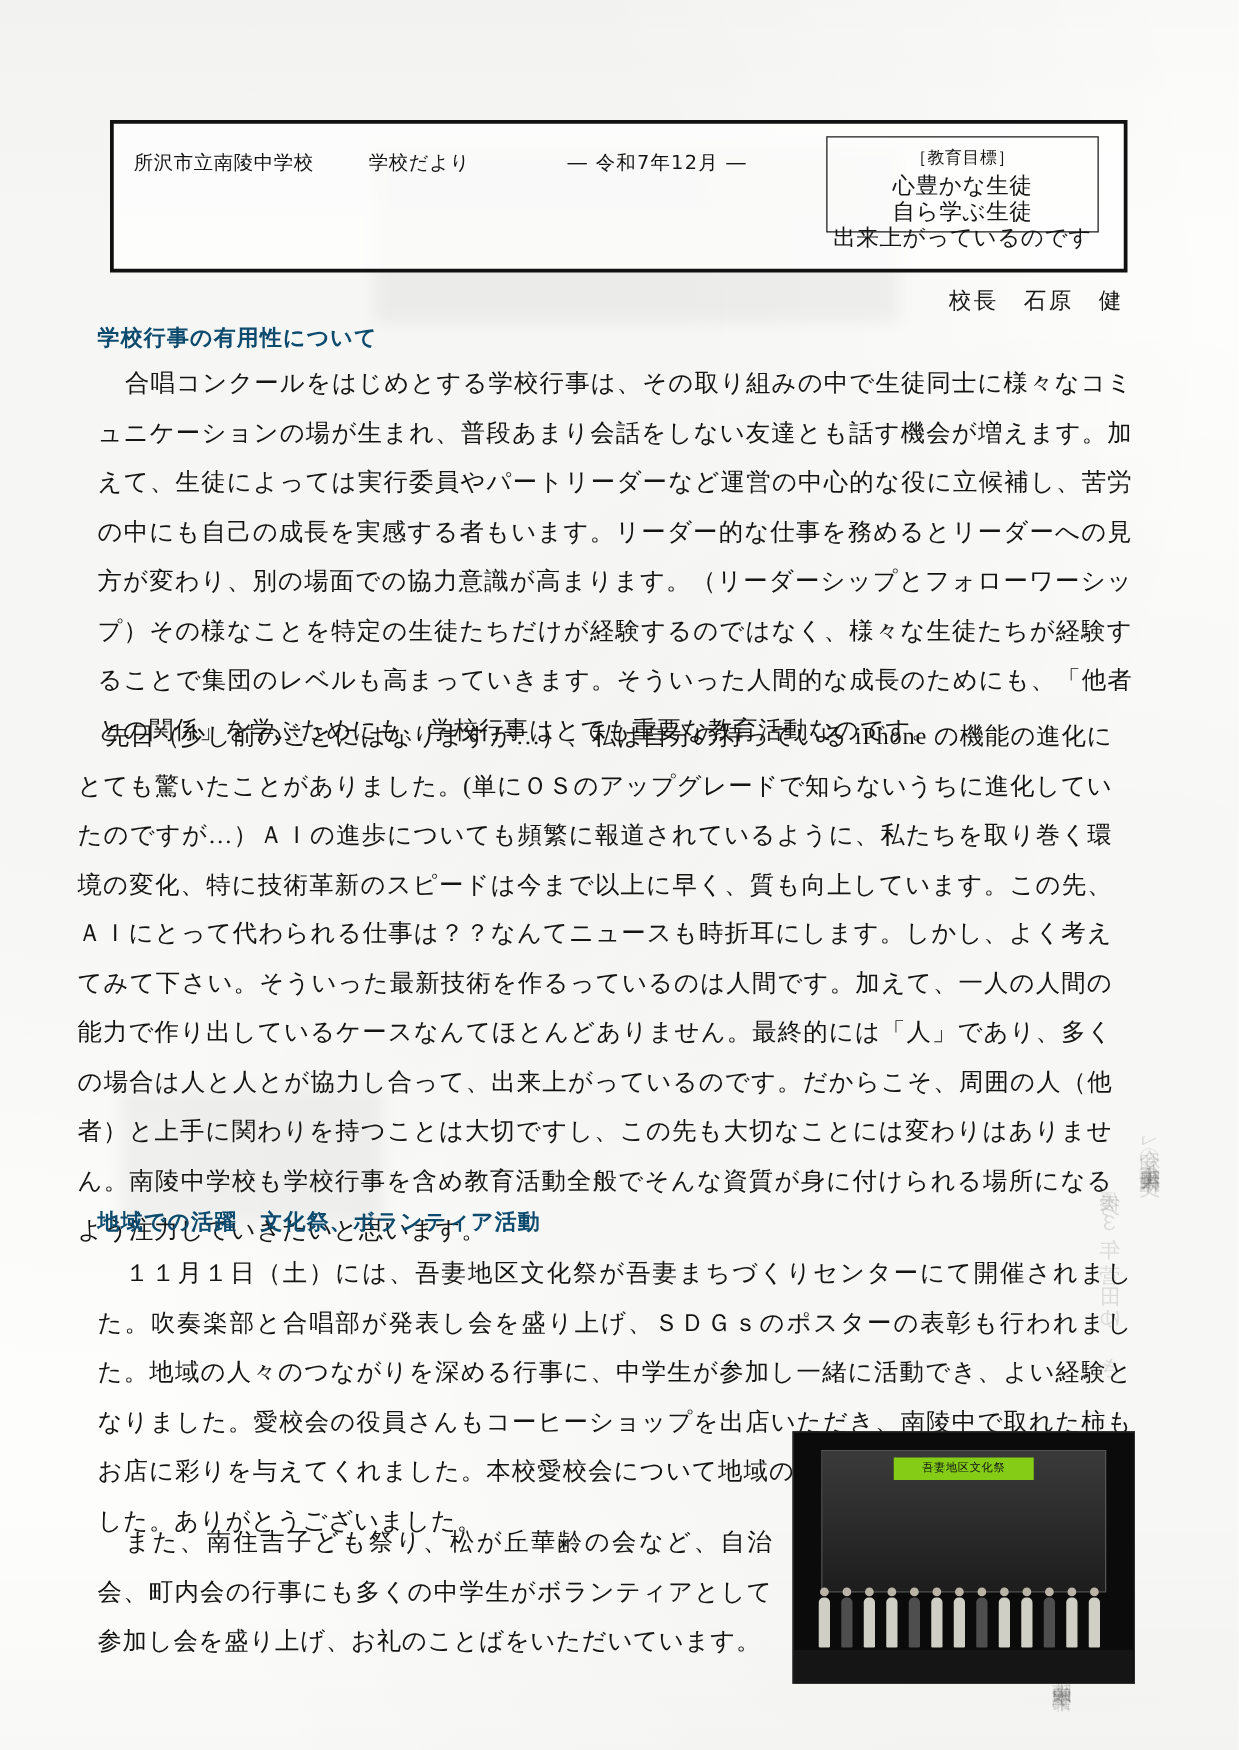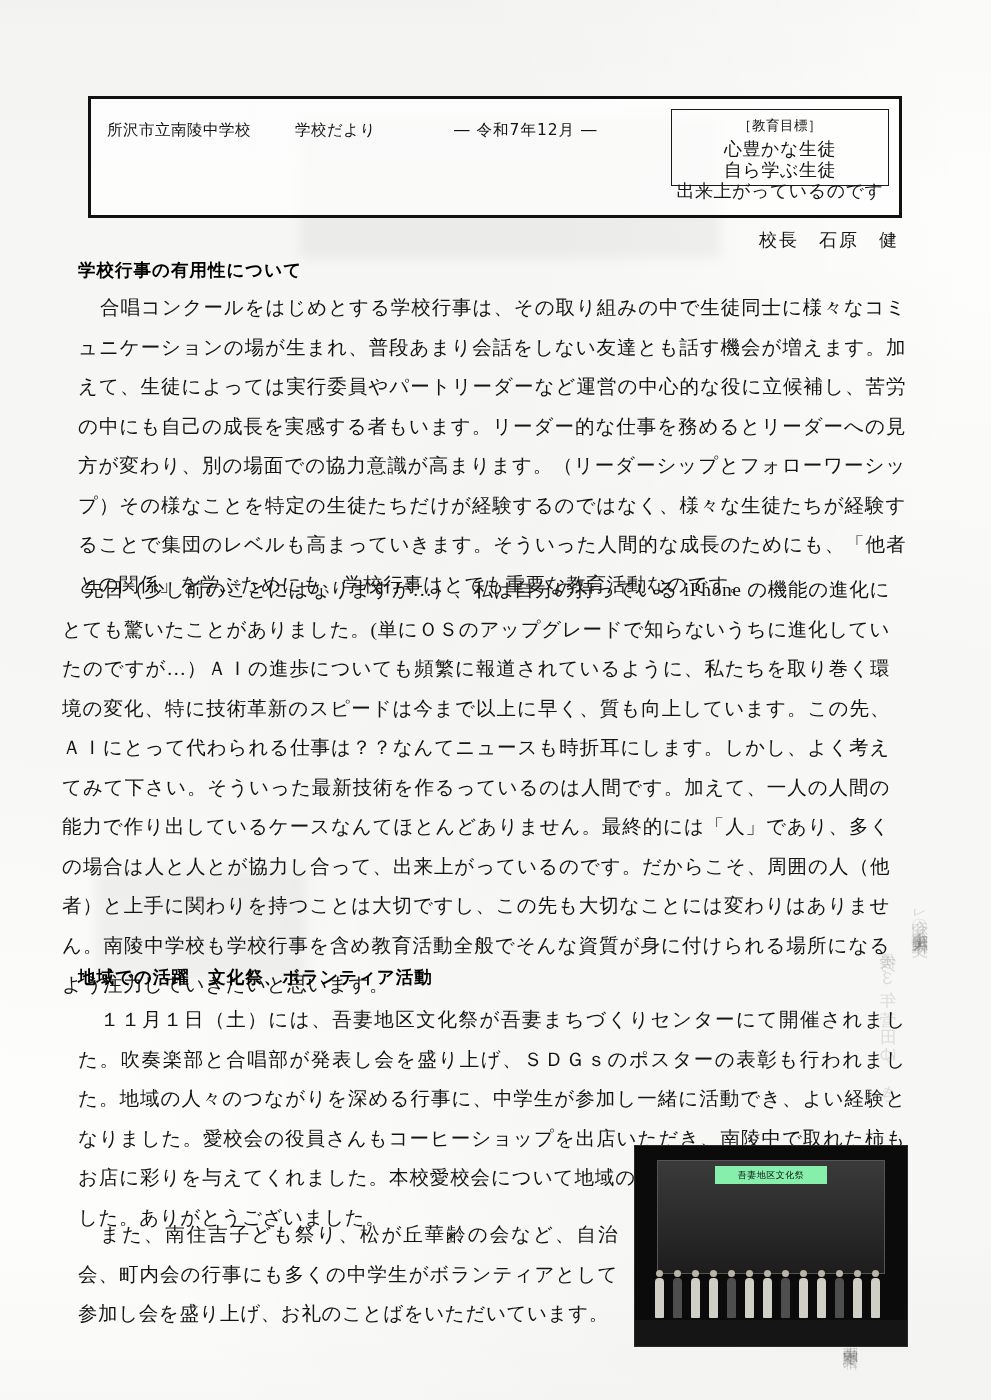--- a/index.html
+++ b/index.html
@@ -99,21 +99,21 @@
     font-family: "DejaVu Serif", "Liberation Serif", serif;
     font-weight: 700;
     font-size: 62px;
     letter-spacing: 26px;
     line-height: 82px;
     text-indent: 26px;
     color: #0d0d0d;
   }
   .goal-box {
     position: absolute;
-    right: 10px;
+    right: 20px;
     top: 10px;
     width: 218px;
     height: 77px;
     border: 1.6px solid #1a1a1a;
     box-sizing: border-box;
     text-align: center;
     font-family: "DejaVu Sans", "Liberation Sans", sans-serif;
     padding-top: 5px;
   }
   .goal-box .goal-head {
@@ -137,21 +137,21 @@
     letter-spacing: 2px;
   }
 
   
   .section-heading {
     position: absolute;
     font-family: "DejaVu Sans", "Liberation Sans", sans-serif;
     font-weight: 700;
     font-size: 17.5px;
     letter-spacing: 1px;
-    color: #000000;
+    color: #0c4a6e;
   }
   .para {
     position: absolute;
     font-family: Liberation Serif, serif;
     font-size: 19.5px;
     line-height: 39.5px;
     letter-spacing: 0.6px;
     text-align: justify;
     text-justify: inter-character;
     color: #141414;
@@ -183,21 +183,21 @@
     background: linear-gradient(180deg, #3a3a3a 0%, #1d1d1d 100%);
     border: 1px solid #555;
   }
   .photo .banner {
     position: absolute;
     left: 50%;
     transform: translateX(-50%);
     top: 20px;
     width: 112px;
     height: 18px;
-    background: #86efac;
+    background: #84cc16;
     color: #111;
     font-family: "DejaVu Sans", "Liberation Sans", sans-serif;
     font-size: 9px;
     line-height: 18px;
     text-align: center;
     letter-spacing: 0.5px;
   }
   .photo .people {
     position: absolute;
     left: 14px;

